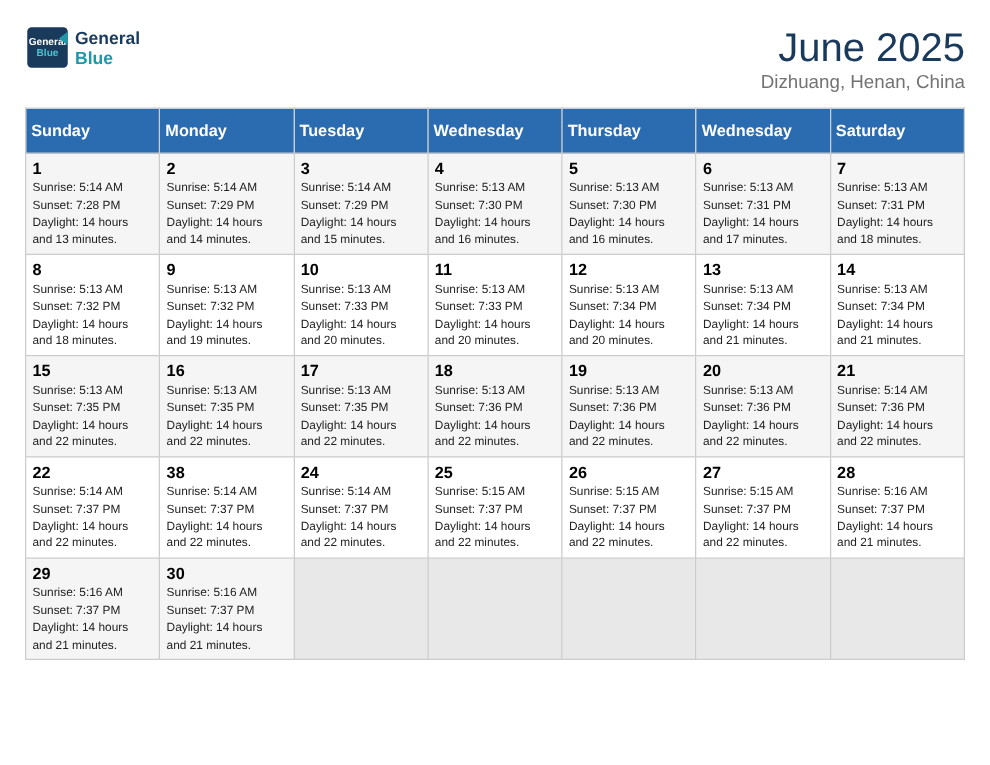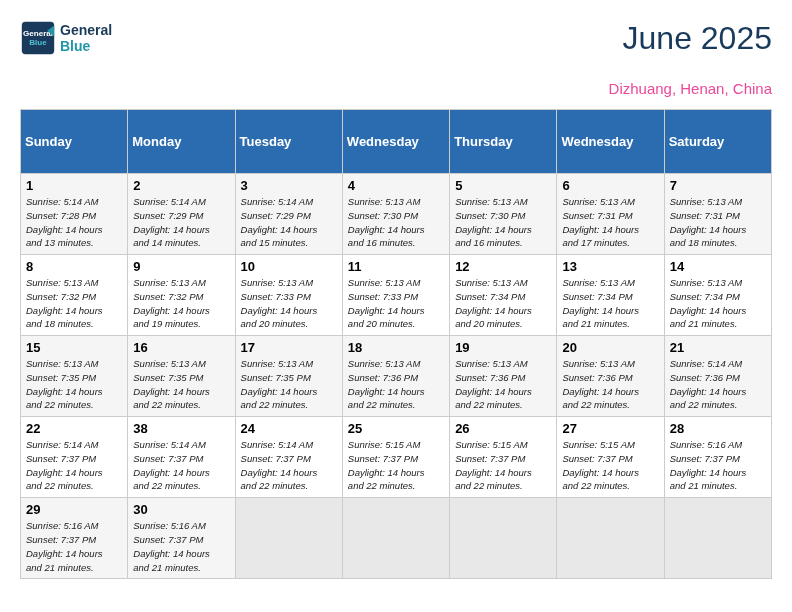--- a/index.html
+++ b/index.html
@@ -28,32 +28,31 @@
     .title-area {
       text-align: right;
     }
     .month-title {
       font-size: 32px;
       font-weight: normal;
       color: #1a3a5c;
     }
     .location {
       font-size: 15px;
-      color: #ec4899;
-      margin-top: 23px;
+      color: #737373;
     }
     table {
       width: 100%;
       border-collapse: collapse;
       font-size: 10.5px;
     }
     thead th {
       background: #2b6cb0;
       color: #fff;
-      padding: 24px 4px;
+      padding: 10px 4px;
       text-align: left;
       font-size: 13px;
       font-weight: bold;
       border: 1px solid #ccc;
     }
     tbody td {
       border: 1px solid #ccc;
       vertical-align: top;
       padding: 4px 5px;
       width: 14.28%;
@@ -66,21 +65,20 @@
     .day-num {
       font-size: 13px;
       font-weight: bold;
       display: block;
       margin-bottom: 2px;
     }
     .day-info {
       font-size: 9.5px;
       color: #222;
       line-height: 1.45;
-      font-style: italic;
     }
     .empty-cell {
       background: #e8e8e8 !important;
     }
   </style>
 </head>
 <body>
 
 <div class="header-area">
   <div class="logo">

